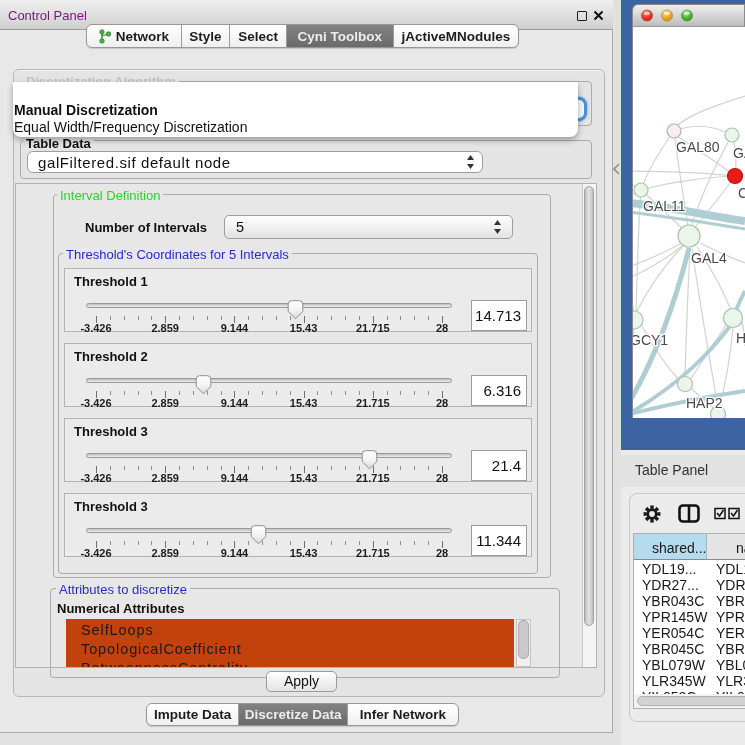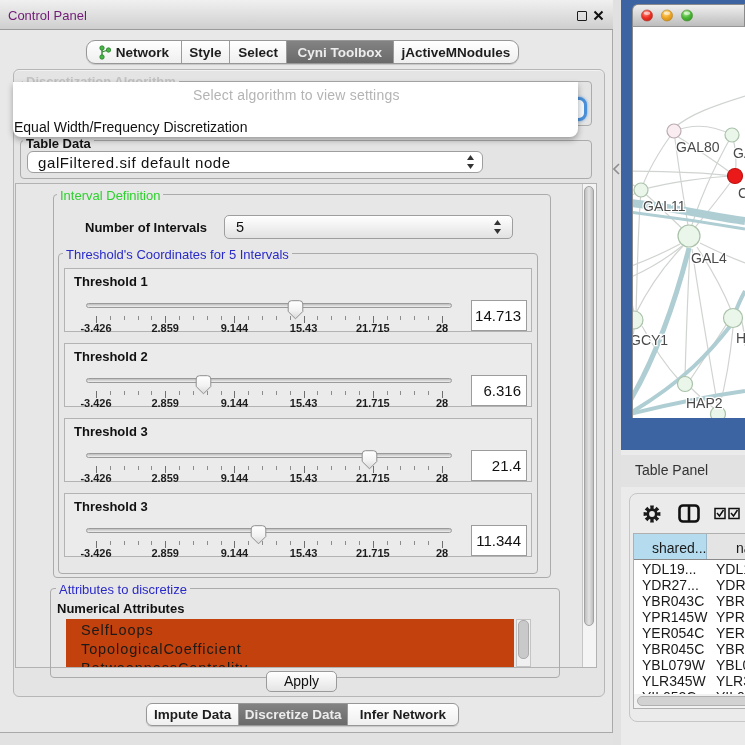--- a/index.html
+++ b/index.html
@@ -30,21 +30,21 @@
 
   <div class="abs" style="left:0;top:0;width:613px;height:733px;background:#e8e8e8;border-right:1px solid #a9a9a9;border-bottom:1px solid #a9a9a9;"></div>
 
   <div class="abs" style="left:0;top:0;width:613px;height:30px;background:linear-gradient(#f0f0f0,#cfcfcf);border-bottom:1px solid #9b9b9b;"></div>
   <div class="abs" style="left:8px;top:8px;font-size:13px;color:#701a75;">Control Panel</div>
   <div class="abs" style="left:577px;top:11px;width:10px;height:10px;border:1.5px solid #1c1c1c;border-radius:1px;"></div>
   <svg class="abs" style="left:593px;top:10px;" width="11" height="11" viewBox="0 0 11 11">
       <path d="M1.5,1.5 L9.5,9.5 M9.5,1.5 L1.5,9.5" stroke="#111" stroke-width="2"></path>
     </svg>
 
-  <div class="seg" style="left:86px;top:40px;width:433px;border-radius:9px;">
+  <div class="seg" style="left:86px;top:24px;width:433px;">
     <div style="width:95px;">
       <svg width="13" height="15" viewBox="0 0 13 15" style="margin-right:4px;">
         <line x1="3" y1="3" x2="3" y2="12" stroke="#3a8a3a" stroke-width="1.4"></line>
         <line x1="3" y1="7" x2="9" y2="5" stroke="#3a8a3a" stroke-width="1.2"></line>
         <circle cx="3" cy="3" r="2.2" fill="#46b846" stroke="#2c7c2c" stroke-width="0.8"></circle>
         <circle cx="9.5" cy="5" r="2.2" fill="#46b846" stroke="#2c7c2c" stroke-width="0.8"></circle>
         <circle cx="3" cy="12" r="2.2" fill="#46b846" stroke="#2c7c2c" stroke-width="0.8"></circle>
       </svg>
       Network</div>
     <div style="width:49px;">Style</div>
@@ -341,16 +341,16 @@
   <div class="cell" style="left:716px;top:657px;">YBL07</div>
   <div class="cell" style="left:642px;top:673px;">YLR345W</div>
   <div class="cell" style="left:716px;top:673px;">YLR34</div>
   <div class="cell" style="left:642px;top:689px;">YIL052C</div>
   <div class="cell" style="left:716px;top:689px;">YIL05</div>
 
   <div class="abs" style="left:634px;top:694px;width:111px;height:14px;background:#f2f2f2;"></div>
   <div class="abs" style="left:637px;top:696px;width:120px;height:10px;background:#d2d2d2;border:1px solid #b0b0b0;border-radius:5px;"></div>
 
   <div class="abs" style="left:13px;top:82px;width:565px;height:55px;background:#fff;border-radius:0 0 8px 8px;box-shadow:0 3px 6px rgba(0,0,0,0.32);z-index:50;"></div>
-  <div class="abs" style="left:193px;top:87px;font-size:14px;letter-spacing:0.2px;color:#b4b4b4;z-index:51;">Select algorithm to view settings</div>
+  <div class="abs" style="left:14px;top:102px;font-size:14px;font-weight:700;color:#111;z-index:51;">Manual Discretization</div>
   <div class="abs" style="left:14px;top:119px;font-size:14px;color:#111;z-index:51;">Equal Width/Frequency Discretization</div>
 
 </div>
 
 </body></html>

